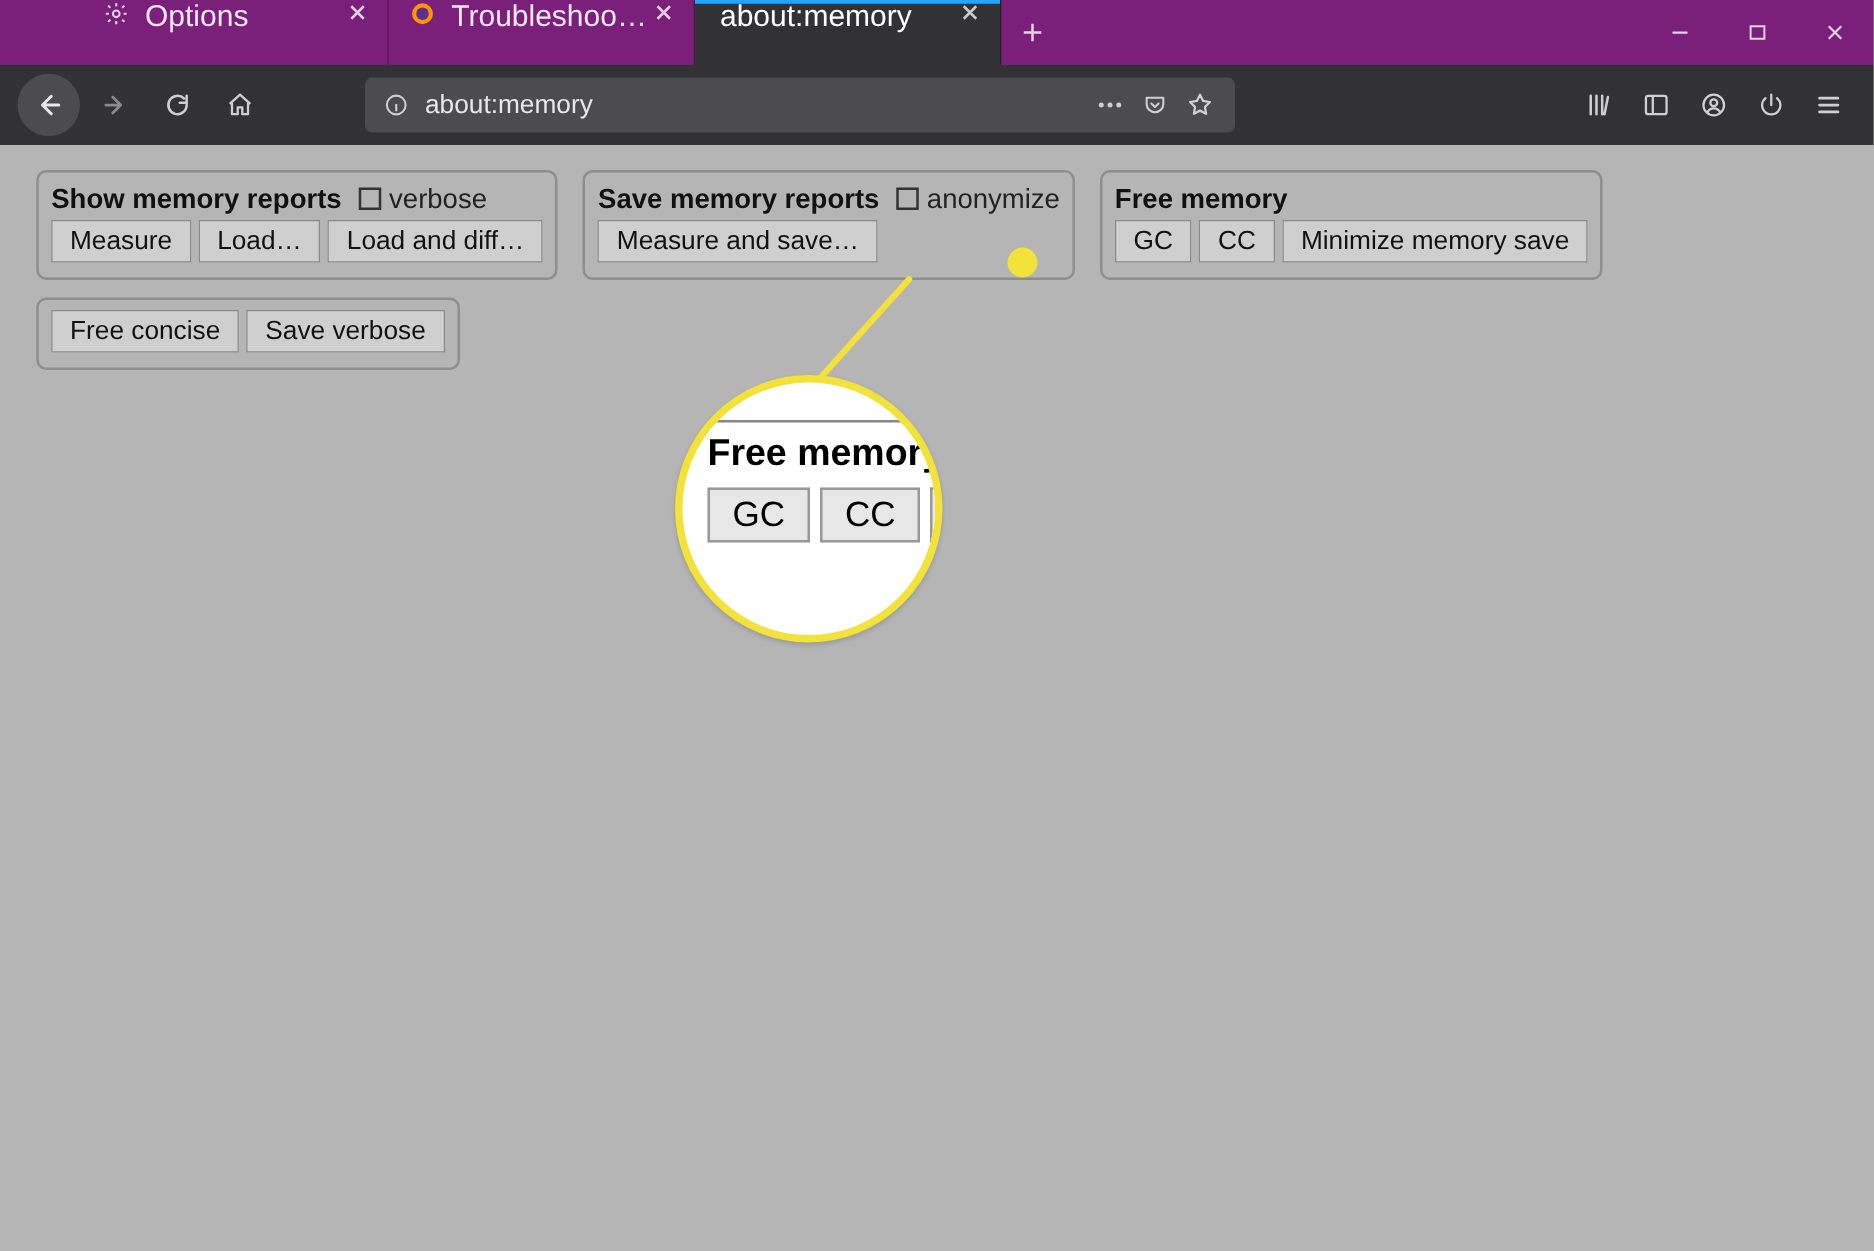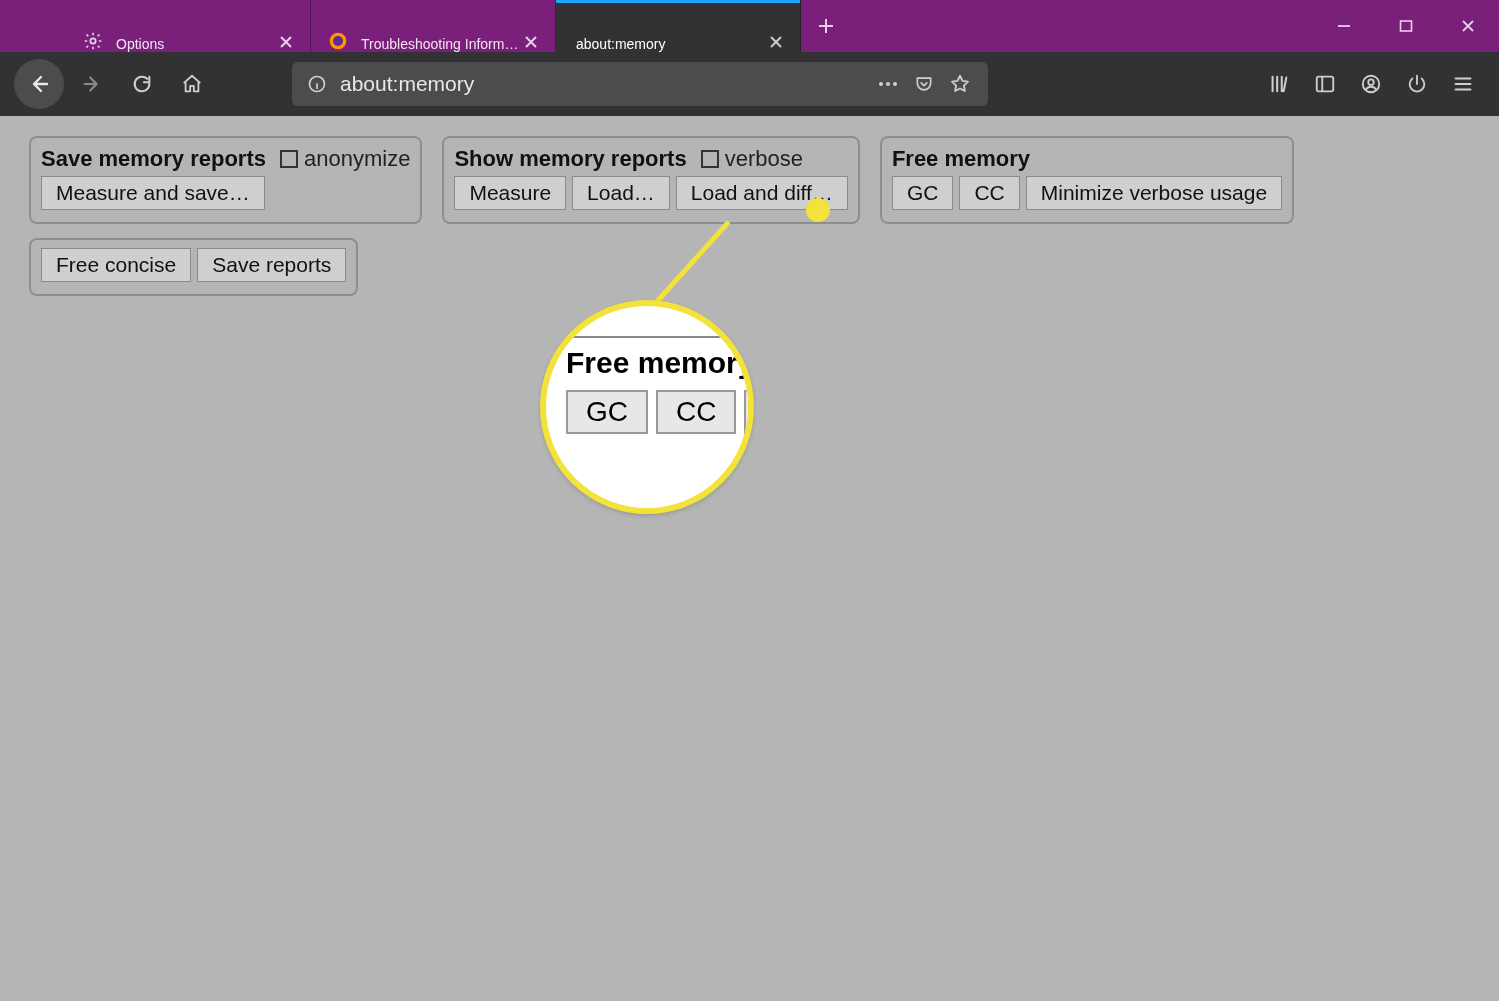--- a/index.html
+++ b/index.html
@@ -10,25 +10,25 @@
   .titlebar {
     height: 52px;
     background: #7a1f7a;
     display: flex;
     align-items: stretch;
   }
   .tabspace-left { width: 66px; }
   .tab {
     width: 245px;
     display: flex;
-    align-items: flex-end;
+    align-items: flex-start;
     padding: 0 14px 0 16px;
     border-right: 1px solid rgba(0,0,0,0.3);
     color: #f2e6f2;
-    font-size: 14px;
+    font-size: 24px;
     position: relative;
     cursor: default;
   }
   .tab.active {
     background: #323234;
     color: #ffffff;
   }
   .tab.active::before {
     content: "";
     position: absolute;
@@ -371,64 +371,64 @@
         </svg>
     </div>
   </div>
 </div>
 
 <div class="content">
   <div class="fieldsets-row">
 
     <fieldset class="group">
       <div class="group-head">
+        <span class="group-title">Show memory reports</span>
+        <label class="chk-label">
+          <span class="chk"></span>
+          <span>verbose</span>
+        </label>
+      </div>
+      <div class="btn-row">
+        <button class="ui-btn">Measure</button>
+        <button class="ui-btn">Load…</button>
+        <button class="ui-btn">Load and diff…</button>
+      </div>
+    </fieldset>
+
+    <fieldset class="group">
+      <div class="group-head">
         <span class="group-title">Save memory reports</span>
         <label class="chk-label">
           <span class="chk"></span>
           <span>anonymize</span>
         </label>
       </div>
       <div class="btn-row">
         <button class="ui-btn">Measure and save…</button>
       </div>
     </fieldset>
 
     <fieldset class="group">
       <div class="group-head">
-        <span class="group-title">Show memory reports</span>
-        <label class="chk-label">
-          <span class="chk"></span>
-          <span>verbose</span>
-        </label>
-      </div>
-      <div class="btn-row">
-        <button class="ui-btn">Measure</button>
-        <button class="ui-btn">Load…</button>
-        <button class="ui-btn">Load and diff…</button>
-      </div>
-    </fieldset>
-
-    <fieldset class="group">
-      <div class="group-head">
         <span class="group-title">Free memory</span>
       </div>
       <div class="btn-row">
         <button class="ui-btn">GC</button>
         <button class="ui-btn">CC</button>
-        <button class="ui-btn">Minimize verbose usage</button>
+        <button class="ui-btn">Minimize memory save</button>
       </div>
     </fieldset>
 
   </div>
 
   <div class="fieldsets-row second-row">
     <fieldset class="group">
       <div class="btn-row">
         <button class="ui-btn">Free concise</button>
-        <button class="ui-btn">Save reports</button>
+        <button class="ui-btn">Save verbose</button>
       </div>
     </fieldset>
   </div>
 
 </div>
 
 <div class="callout-dot"></div>
 <div class="callout-line"></div>
 <div class="magnifier">
   <div class="mag-content">

